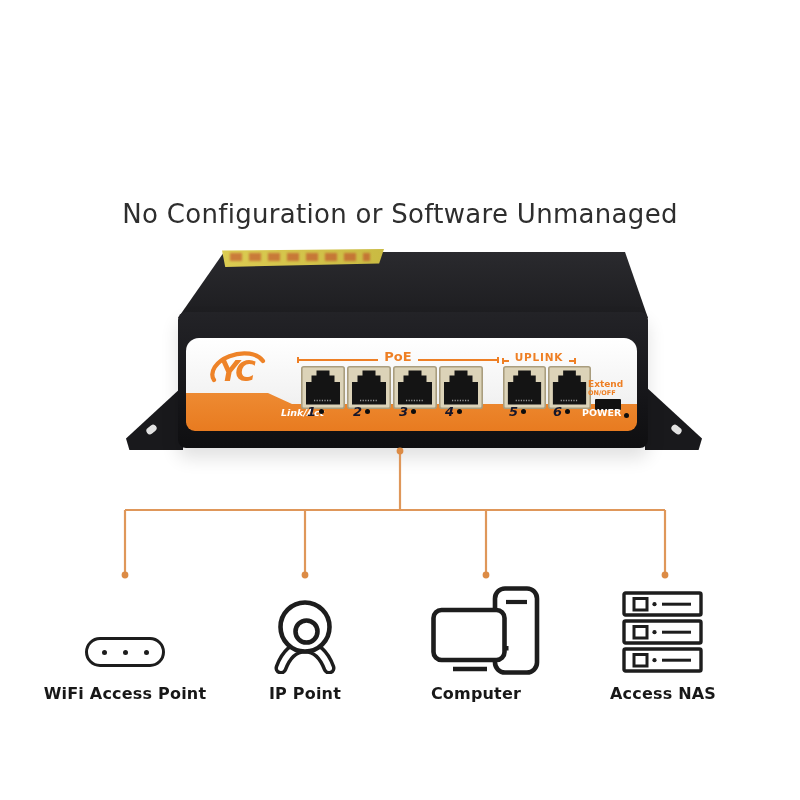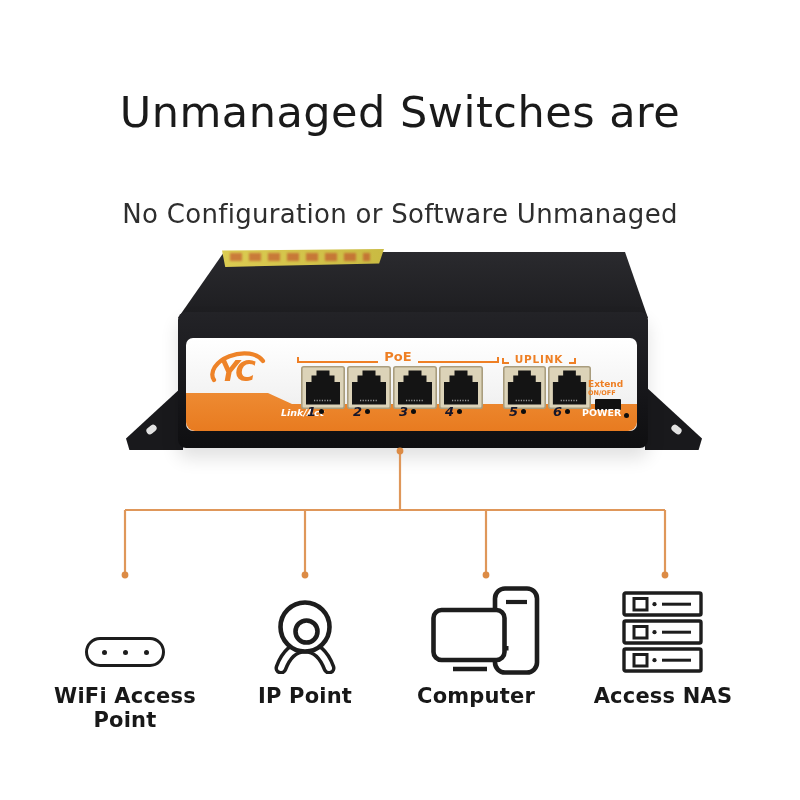--- a/index.html
+++ b/index.html
@@ -26,29 +26,29 @@
   .sw-front{position:absolute;left:178px;top:312px;width:470px;height:136px;border-radius:8px;
             background:linear-gradient(180deg,#232327 0%,#141417 70%,#0f0f11 100%);
             box-shadow:0 10px 18px rgba(0,0,0,.12)}
   .ear{position:absolute;top:386px;width:57px;height:64px;background:#19191c}
   .ear-left{left:126px;clip-path:polygon(100% 0,100% 100%,6% 100%,0 82%)}
   .ear-right{left:645px;clip-path:polygon(0 0,100% 82%,94% 100%,0 100%)}
   .ear-hole{position:absolute;width:11px;height:7px;background:#e2e2e2;border-radius:4px;display:block}
   .ear-left .ear-hole{left:20px;top:40px;transform:rotate(-38deg)}
   .ear-right .ear-hole{left:26px;top:40px;transform:rotate(38deg)}
 
-  .plate{position:absolute;left:8px;top:26px;width:451px;height:93px;border-radius:7px;
+  .plate{position:absolute;left:8px;top:26px;width:451px;height:93px;border-radius:13px;
          background:linear-gradient(180deg,#ffffff 0%,#f3f3f3 60%,#e9e9e9 100%)}
   .strip{position:absolute;left:0;top:0;width:451px;height:93px;border-radius:0 0 9px 9px;
          background:linear-gradient(180deg,#f5a04c 0%,#e87b20 100%);
          clip-path:polygon(0 55px,82px 55px,106px 66px,451px 66px,451px 93px,0 93px)}
 
   .logo{position:absolute;left:18px;top:6px;width:66px;height:48px}
 
-  .bracket{position:absolute;display:flex;align-items:flex-end;color:#ee7f24}
+  .bracket{position:absolute;display:flex;align-items:center;color:#ee7f24}
   .tick{width:2px;height:6px;background:#ee7f24;flex:none}
   .bline{height:2px;background:#ee7f24;flex:1}
   .blabel{margin:-7px 6px 0 6px;font-weight:bold;line-height:1;white-space:nowrap}
   .poe-bracket{left:111px;top:19px;width:202px}
   .poe-bracket .blabel{font-size:13px}
   .uplink-bracket{left:316px;top:20px;width:74px}
   .uplink-bracket .blabel{font-size:10.5px;letter-spacing:.8px}
 
   .port{position:absolute;top:28px;width:44px;height:43px}
   .port svg{display:block;width:100%;height:100%}
@@ -71,33 +71,32 @@
   
   .tree{position:absolute;left:0;top:440px}
 
   
   .wifi-pill{position:absolute;left:85px;top:637px;width:80px;height:30px;border:3.2px solid #1d1d1d;
              border-radius:16px;box-sizing:border-box;display:flex;align-items:center;justify-content:center;gap:16px;background:#fff}
   .wifi-dot{width:5px;height:5px;border-radius:50%;background:#1d1d1d}
   .icon-camera{position:absolute;left:271px;top:598px}
   .icon-computer{position:absolute;left:431px;top:586px}
   .icon-nas{position:absolute;left:622px;top:591px}
-  .dev-label{position:absolute;top:684px;text-align:center;font-size:21px;font-weight:bold;color:#181818;letter-spacing:.2px}
+  .dev-label{position:absolute;top:684px;text-align:center;font-size:16px;font-weight:bold;color:#181818;letter-spacing:.2px}
   .lbl-wifi{left:25px;width:200px}
   .lbl-camera{left:225px;width:160px}
   .lbl-computer{left:401px;width:150px}
   .lbl-nas{left:588px;width:150px}
 </style>
 </head>
 <body>
 
 <div>
 
   <h1 class="title" style="margin:0">
-    <span>Unmanaged Switches are</span>
   </h1>
   <p class="subtitle" style="margin:0">No Configuration or Software Unmanaged</p>
 
   <div>
     <div class="sw-top"></div>
     <div class="sticker">
       <i class="sticker-ink"></i>
     </div>
     <div class="ear ear-left">
       <i class="ear-hole"></i>

